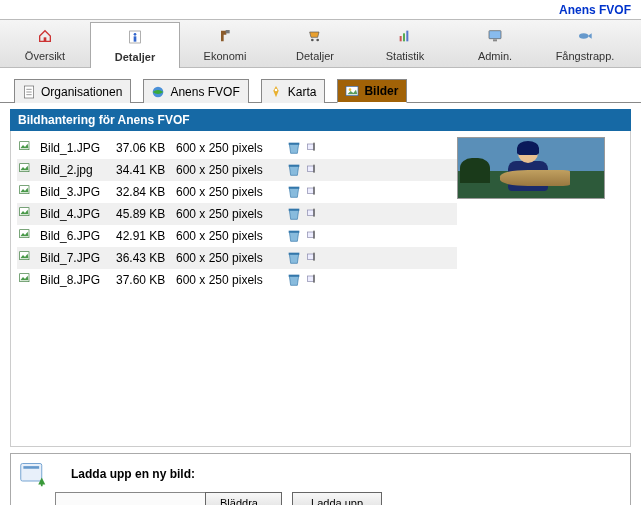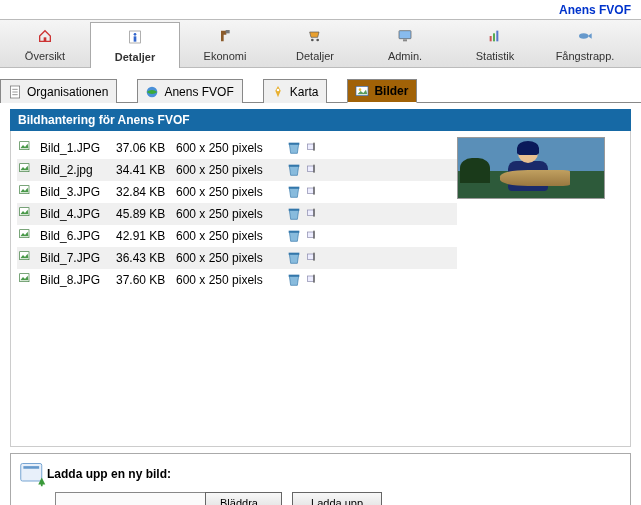--- a/index.html
+++ b/index.html
@@ -8,21 +8,21 @@
 .top-link { text-align: right; padding: 3px 10px 2px; }
 .top-link a { color: #0033cc; font-weight: bold; text-decoration: none; font-size: 12px; }
 
 .toolbar { background: linear-gradient(#f5f5f5, #e0e0e0); border: 1px solid #bbb; border-left: none; border-right: none; display: flex; padding: 2px 0 0; }
 .toolbar-item { width: 90px; text-align: center; padding: 3px 2px 4px; cursor: pointer; border-right: 1px solid transparent; border-left: 1px solid transparent; }
 .toolbar-item.active { background: #fff; border-left: 1px solid #aaa; border-right: 1px solid #aaa; border-top: 1px solid #aaa; margin-bottom: -1px; padding-bottom: 5px; }
 .toolbar-item .icon { display: block; height: 24px; line-height: 24px; font-size: 20px; }
 .toolbar-item .label { font-size: 11px; color: #333; display: block; margin-top: 1px; }
 .toolbar-item.active .label { font-weight: bold; }
 
-.tabs { padding: 10px 0 0; border-bottom: 1px solid #888; display: flex; gap: 20px; }
+.tabs { padding: 10px 14px 0; border-bottom: 1px solid #888; display: flex; gap: 12px; }
 .tab { border: 1px solid #888; border-bottom: none; padding: 3px 8px 3px 6px; background: #f0f0f0; display: flex; align-items: center; gap: 4px; cursor: pointer; position: relative; bottom: -1px; }
 .tab.active { background: #a16207; border-bottom: 1px solid #fff; font-weight: bold; }
 .tab .tab-icon { width: 16px; height: 16px; display: inline-flex; align-items: center; justify-content: center; }
 
 .content { padding: 6px 10px 0; }
 .panel-header { background: #1669a5; color: #fff; font-weight: bold; padding: 4px 8px; font-size: 12px; }
 .panel-body { border: 1px solid #ccc; border-top: none; height: 316px; padding: 6px; position: relative; display: flex; align-items: flex-start; }
 
 .file-list { width: 440px; }
 .file-row { display: flex; align-items: center; height: 22px; padding: 0 2px; }
@@ -35,21 +35,21 @@
 
 .preview { width: 148px; height: 62px; border: 1px solid #999; background: linear-gradient(#5a8fb8 55%, #2d5a3a 55%); position: relative; overflow: hidden; }
 .preview .person { position: absolute; left: 45px; top: 5px; width: 50px; height: 50px; }
 .preview .head { position: absolute; left: 15px; top: 0; width: 20px; height: 20px; background: #e8c090; border-radius: 50%; }
 .preview .hat { position: absolute; left: 14px; top: -2px; width: 22px; height: 14px; background: #0a1a5a; border-radius: 50% 50% 20% 20%; }
 .preview .body { position: absolute; left: 5px; top: 18px; width: 40px; height: 30px; background: #1a2a6a; border-radius: 8px 8px 4px 4px; }
 .preview .fish { position: absolute; left: 42px; top: 32px; width: 70px; height: 16px; background: linear-gradient(#c0a060, #9a7840); border-radius: 40% 10% 10% 40%; }
 .preview .tree { position: absolute; left: 2px; top: 20px; width: 30px; height: 25px; background: #1a3a1a; border-radius: 40% 40% 0 0; }
 
 .upload-bar { margin: 6px 10px 0; border: 1px solid #aaa; padding: 6px 8px 8px; }
-.upload-bar .row1 { display: flex; align-items: center; gap: 0; margin-bottom: 4px; }
+.upload-bar .row1 { display: flex; align-items: center; gap: 24px; margin-bottom: 4px; }
 .upload-bar .row2 { display: flex; align-items: center; gap: 10px; margin-left: 36px; }
 .upload-bar .upload-icon { width: 28px; height: 28px; }
 .upload-bar label { font-weight: bold; font-size: 12px; }
 .file-input-fake { display: flex; }
 .file-input-fake .path { width: 150px; height: 22px; border: 1px solid #888; border-right: none; background: #fbfbfb; }
 .file-input-fake .browse { height: 22px; padding: 0 14px; border: 1px solid #666; background: linear-gradient(#f8f8f8,#ddd); font-size: 11px; cursor: pointer; }
 .btn { height: 22px; padding: 0 18px; border: 1px solid #666; background: linear-gradient(#f8f8f8,#ddd); font-size: 11px; cursor: pointer; }
 
 
 .svg16 { width: 16px; height: 16px; }
@@ -87,32 +87,32 @@
     <div class="toolbar-item">
       <span class="icon"><svg class="svg16" viewBox="0 0 24 24">
           <circle cx="8" cy="18" r="2" fill="#555"></circle>
           <circle cx="16" cy="18" r="2" fill="#555"></circle>
           <path d="M4 6 L18 6 L16 14 L6 14 Z" fill="#e8a030" stroke="#555"></path>
         </svg></span>
       <span class="label">Detaljer</span>
     </div>
     <div class="toolbar-item">
       <span class="icon"><svg class="svg16" viewBox="0 0 24 24">
-          <rect x="3" y="4" width="18" height="12" rx="1" fill="#88bbee" stroke="#555"></rect>
-          <rect x="9" y="17" width="6" height="3" fill="#888"></rect>
-        </svg></span>
-      <span class="label">Admin.</span>
-    </div>
-    <div class="toolbar-item">
-      <span class="icon"><svg class="svg16" viewBox="0 0 24 24">
           <rect x="4" y="12" width="3" height="8" fill="#cc5555"></rect>
           <rect x="9" y="8" width="3" height="12" fill="#55aa55"></rect>
           <rect x="14" y="4" width="3" height="16" fill="#5577cc"></rect>
         </svg></span>
       <span class="label">Statistik</span>
+    </div>
+    <div class="toolbar-item">
+      <span class="icon"><svg class="svg16" viewBox="0 0 24 24">
+          <rect x="3" y="4" width="18" height="12" rx="1" fill="#88bbee" stroke="#555"></rect>
+          <rect x="9" y="17" width="6" height="3" fill="#888"></rect>
+        </svg></span>
+      <span class="label">Admin.</span>
     </div>
     <div class="toolbar-item">
       <span class="icon"><svg class="svg16" viewBox="0 0 24 24">
           <ellipse cx="10" cy="12" rx="7" ry="4" fill="#6699cc"></ellipse>
           <path d="M16 12 L22 8 L22 16 Z" fill="#6699cc"></path>
         </svg></span>
       <span class="label">Fångstrapp.</span>
     </div>
   </div>
 

